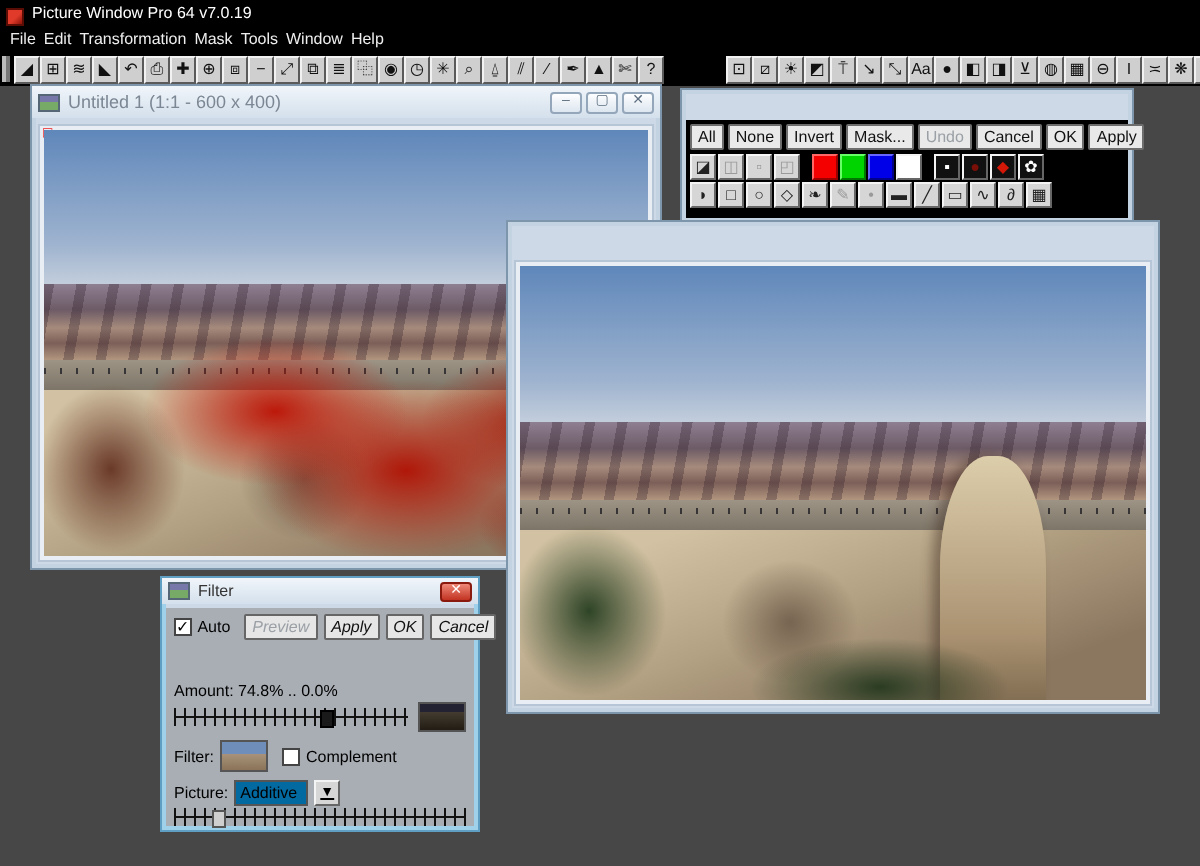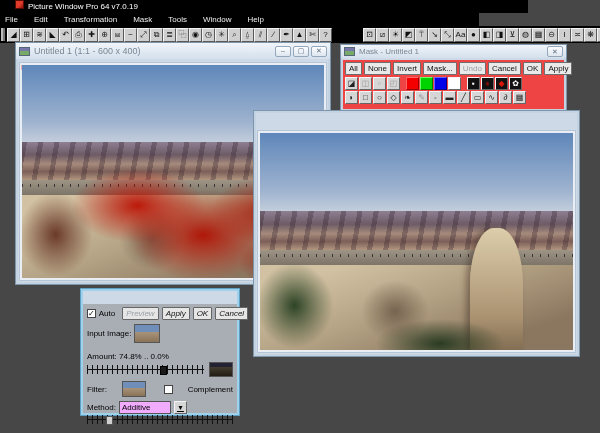--- a/index.html
+++ b/index.html
@@ -1,23 +1,23 @@
 <!DOCTYPE html>
 <html><head>
 <meta charset="utf-8">
 <style>
   html,body{margin:0;padding:0;}
   body{width:600px;height:433px;overflow:hidden;background:#474747;
        font-family:"Liberation Sans",sans-serif;-webkit-font-smoothing:none;}
   
-  #titlebar{position:absolute;left:0;top:0;width:528px;height:13px;background:#000;
-    color:#fff;font-size:8px;line-height:13px;display:flex;align-items:flex-start;gap:4px;padding-left:15px;box-sizing:border-box;}
+  #titlebar{position:absolute;left:0;top:0;width:600px;height:13px;background:#000;
+    color:#fff;font-size:8px;line-height:13px;display:flex;align-items:flex-end;gap:4px;padding-left:3px;box-sizing:border-box;}
   #app-icon{width:9px;height:9px;background:linear-gradient(135deg,#e03a2a 55%,#8a1208);border:1px solid #5a0d05;box-sizing:border-box;}
-  #menubar{position:absolute;left:0;top:13px;width:479px;height:13px;background:#000;color:#eee;
-    font-size:8px;display:flex;align-items:center;gap:16px;padding-left:5px;box-sizing:border-box;}
+  #menubar{position:absolute;left:0;top:13px;width:600px;height:13px;background:#000;color:#eee;
+    font-size:8px;display:flex;align-items:center;gap:4px;padding-left:5px;box-sizing:border-box;}
   #menubar span{cursor:default;}
   #toolbar{position:absolute;left:0;top:26px;width:600px;height:17px;background:#000;display:flex;align-items:center;overflow:hidden;}
   #tb-handle{width:5px;height:13px;margin:0 2px 0 1px;border-left:2px solid #bbb;border-right:2px solid #777;}
   .tb{width:13px;height:14px;box-sizing:border-box;background:#cfcfcf;border:1px solid;
       border-color:#f2f2f2 #5a5a5a #5a5a5a #f2f2f2;font-size:8px;line-height:12px;text-align:center;
       color:#111;padding:0;overflow:hidden;flex:0 0 13px;}
   #tb-gap{width:31px;flex:0 0 31px;}
   
   .win{position:absolute;background:#cdd9e6;border:1px solid #7e96ac;box-shadow:inset 0 0 0 2px #c3d3e2;}
   .win-title{height:16px;display:flex;align-items:center;gap:4px;padding:0 3px;
@@ -50,21 +50,21 @@
   .redmask{position:absolute;left:16%;top:44%;width:80%;height:58%;
     background:
       radial-gradient(38% 42% at 28% 38%,rgba(188,18,4,.96),rgba(188,18,4,0) 72%),
       radial-gradient(42% 50% at 55% 62%,rgba(176,18,4,.96),rgba(176,18,4,0) 74%),
       radial-gradient(34% 40% at 82% 42%,rgba(165,22,6,.92),rgba(165,22,6,0) 70%),
       radial-gradient(26% 30% at 88% 84%,rgba(150,20,6,.9),rgba(150,20,6,0) 70%);}
   .reg-mark{position:absolute;left:1px;top:1px;width:6px;height:6px;font-size:6px;line-height:6px;color:#e22;}
   
   #mask-win{left:340px;top:44px;width:225px;height:66px;}
   #mask-win .win-title{height:13px;font-size:8px;}
-  #mask-body{position:absolute;left:2px;right:2px;top:15px;bottom:2px;background:#ef4444;padding:1px 2px;box-sizing:border-box;}
+  #mask-body{position:absolute;left:2px;right:2px;top:15px;bottom:2px;background:#000000;padding:1px 2px;box-sizing:border-box;}
   #mask-btn-row{display:flex;gap:2px;margin:1px 0 2px 0;}
   .mbtn{height:13px;box-sizing:border-box;background:#e9e9e9;border:1px solid #6d6d6d;border-radius:1px;
     font-size:8px;line-height:10px;padding:0 3px;color:#111;white-space:nowrap;}
   .mbtn.disabled{color:#9aa0a6;}
   .tool-row{display:flex;gap:1px;margin-bottom:1px;}
   .tlb{width:13px;height:13px;box-sizing:border-box;background:#d6d6d6;border:1px solid;
     border-color:#f4f4f4 #666 #666 #f4f4f4;font-size:8px;line-height:11px;text-align:center;color:#222;padding:0;flex:0 0 13px;}
   .tlb.gapl{margin-left:5px;}
   .tlb.dark{background:#111;color:#fff;}
   .tlb.disabled{color:#9a9a9a;}
@@ -82,22 +82,22 @@
     font-size:8px;line-height:10px;padding:0 3px;color:#111;font-style:italic;}
   .fbtn.disabled{color:#9aa0a6;}
   .thumb{box-sizing:border-box;border:1px solid #555;background:linear-gradient(#6f8fba 42%,#a8937a 42%,#8a7358);}
   .thumb.dark{background:linear-gradient(#223 30%,#443c30 30%,#221c14);}
   .ruler{position:relative;height:9px;
     background:
       repeating-linear-gradient(90deg,#111 0 1px,rgba(0,0,0,0) 1px 5px) 0 0/100% 100%,
       linear-gradient(#111,#111) 0 50%/100% 1px no-repeat;}
   .ruler .thm{position:absolute;top:1px;width:5px;height:7px;background:#1a1a1a;border:1px solid #000;}
   .ruler .thm.lite{background:#cfcfcf;border-color:#555;}
-  .select{height:13px;box-sizing:border-box;background:#f0abfc;border:1px solid #555;
-    font-size:8px;line-height:11px;padding:0 2px;width:52px;}
+  .select{height:13px;box-sizing:border-box;background:#0369a1;border:1px solid #555;
+    font-size:8px;line-height:11px;padding:0 2px;width:37px;}
   .drop{width:13px;height:13px;box-sizing:border-box;background:#d6d6d6;border:1px solid;
     border-color:#f4f4f4 #666 #666 #f4f4f4;font-size:7px;line-height:10px;text-align:center;padding:0;
     text-decoration:underline;}
   label,span{cursor:default;}
 </style>
 </head>
 <body>
 
 <div id="titlebar">
   <div id="app-icon"></div>
@@ -188,27 +188,20 @@
       <div class="rim"></div>
       <div class="rocks"></div>
       <div class="shadow1"></div>
       <div class="trees-left"></div>
       <div class="redmask"></div>
     </div>
   </div>
 </div>
 
 <div class="win" id="mask-win">
-  <div class="win-title">
-    <div class="win-ico"></div>
-    <span>Mask - Untitled 1</span>
-    <span class="win-btns">
-      <button class="wbtn">✕</button>
-    </span>
-  </div>
   <div id="mask-body">
     <div id="mask-btn-row">
 
     <button class="mbtn">All</button>
         <button class="mbtn">None</button>
         <button class="mbtn">Invert</button>
         <button class="mbtn">Mask...</button>
         <button class="mbtn disabled">Undo</button>
         <button class="mbtn">Cancel</button>
         <button class="mbtn">OK</button>
@@ -257,53 +250,56 @@
       <div class="rocks"></div>
       <div class="shadow1"></div>
       <div class="pillar"></div>
       <div class="trees-left"></div>
       <div class="trees-bottom"></div>
     </div>
   </div>
 </div>
 
 <div class="win" id="filter-dlg">
+  <div class="win-title">
+    <div class="win-ico"></div>
+    <span>Filter</span>
+    <span class="win-btns">
+      <button class="close-red">✕</button>
+    </span>
+  </div>
   <div id="filter-body">
     <div class="frow">
       <button class="cb">✓</button>
       <span>Auto</span>
       <span style="display:flex;gap:3px;margin-left:4px;">
 
       <button class="fbtn disabled">Preview</button>
           <button class="fbtn">Apply</button>
           <button class="fbtn">OK</button>
           <button class="fbtn">Cancel</button>
         </span>
     </div>
-    <div class="frow" style="margin-top:4px;">
-      <span>Input Image:</span>
-      <button class="thumb" style="width:26px;height:19px;"></button>
-    </div>
-    <div class="frow" style="margin-top:9px;">
+    <div class="frow" style="margin-top:21px;">
       <span>Amount: 74.8% .. 0.0%</span>
     </div>
     <div class="frow" style="margin-top:1px;">
       <div class="ruler" style="width:118px;">
         <div class="thm" style="left:62%;"></div>
       </div>
       <button class="thumb dark" style="width:24px;height:15px;margin-left:2px;"></button>
     </div>
-    <div class="frow" style="margin-top:4px;justify-content:space-between;">
+    <div class="frow" style="margin-top:4px;">
       <span>Filter:</span>
       <button class="thumb" style="width:24px;height:16px;"></button>
       <button class="cb" style="margin-left:4px;"></button>
       <span>Complement</span>
     </div>
     <div class="frow" style="margin-top:4px;">
-      <span>Method:</span>
+      <span>Picture:</span>
       <span class="select">Additive</span>
       <button class="drop">▼</button>
     </div>
     <div class="frow" style="margin-top:1px;">
       <div class="ruler" style="width:146px;">
         <div class="thm lite" style="left:13%;"></div>
       </div>
     </div>
   </div>
 </div>

